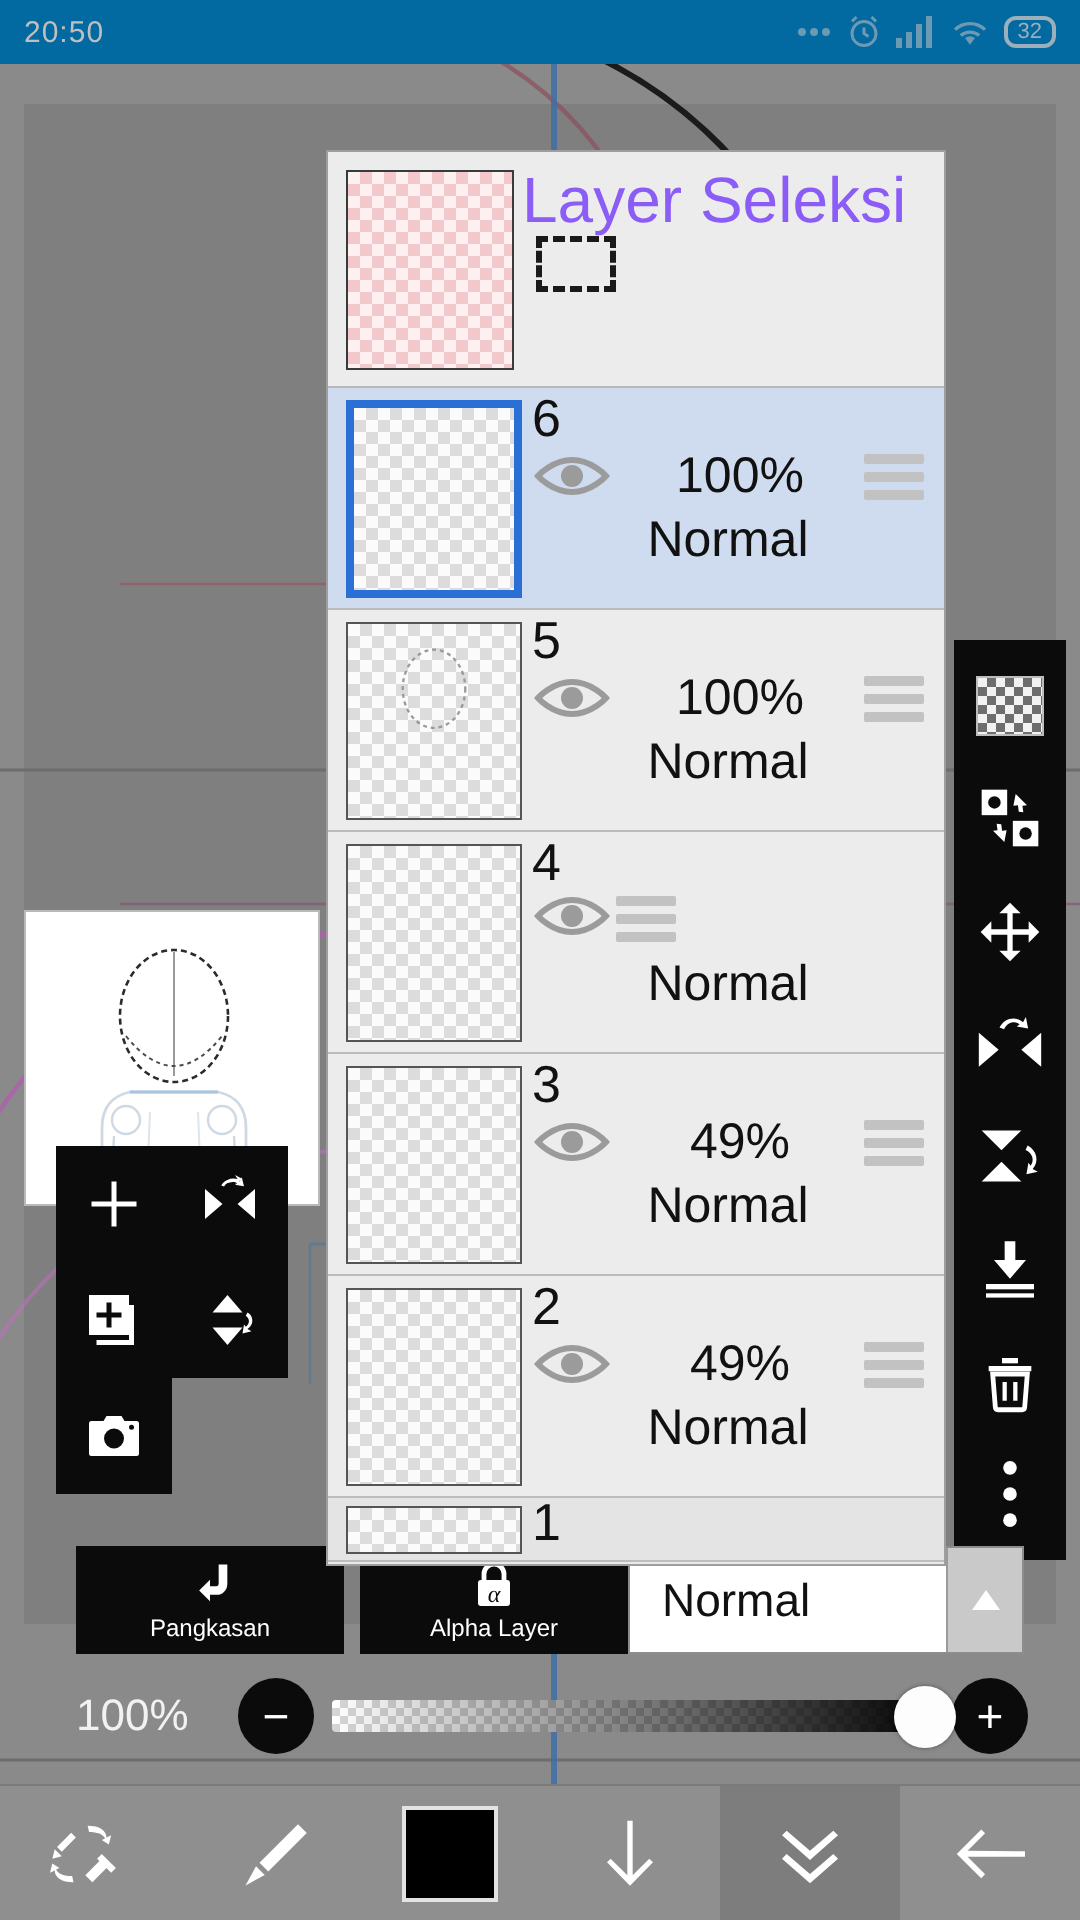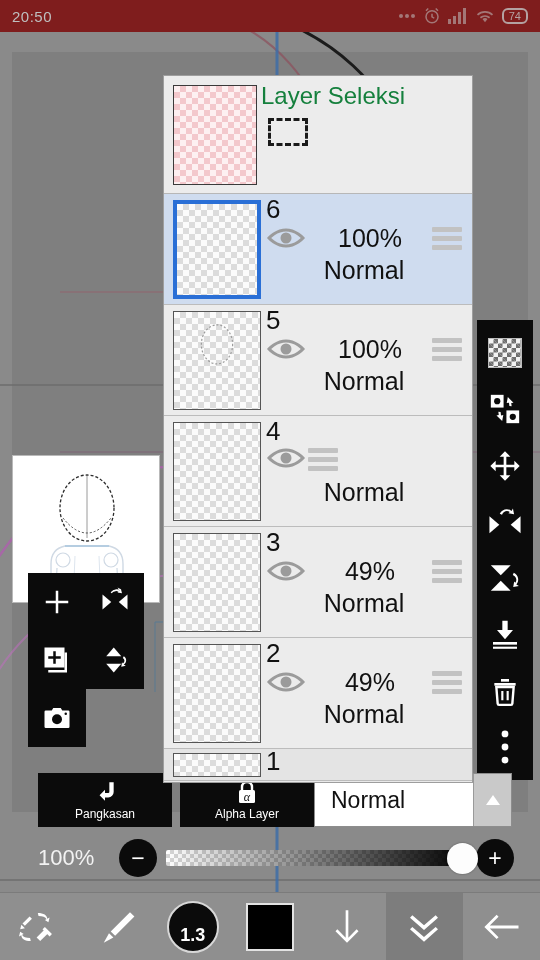--- a/index.html
+++ b/index.html
@@ -7,21 +7,21 @@
     width: 540px; height: 960px;
     background: #8a8a8a;
     font-family: "Liberation Sans", sans-serif;
     overflow: hidden;
   }
   #app { position: relative; width: 540px; height: 960px; overflow: hidden; }
 
   
   .statusbar {
     position: absolute; top: 0; left: 0; width: 540px; height: 32px;
-    background: #7f1d1d; display: flex; align-items: center;
+    background: #0369a1; display: flex; align-items: center;
     padding: 0 12px; z-index: 40;
   }
   .status-time { color: #bfbfbf; font-size: 15px; letter-spacing: .5px; }
   .status-right { margin-left: auto; display: flex; align-items: center; gap: 7px; }
   .si { opacity: .55; display: flex; align-items: center; }
   .si svg { display: block; }
   .batt {
     border: 2px solid #c2c2c2; border-radius: 6px; padding: 0 5px;
     color: #c2c2c2; font-size: 11px; line-height: 14px; height: 16px;
     display: flex; align-items: center; opacity: .8;
@@ -90,21 +90,21 @@
     position: absolute; left: 9px; top: 9px; width: 84px; height: 100px;
     border: 1px solid #3a3a3a;
     background-image:
       linear-gradient(45deg,#f3c8cc 25%,transparent 25%,transparent 75%,#f3c8cc 75%),
       linear-gradient(45deg,#f3c8cc 25%,transparent 25%,transparent 75%,#f3c8cc 75%);
     background-size: 12px 12px;
     background-position: 0 0, 6px 6px;
     background-color: #fdf0f1;
   }
   .sel-title {
-    position: absolute; left: 97px; top: 6px; font-size: 24px; color: #15803d; text-align: center;
+    position: absolute; left: 97px; top: 6px; font-size: 32px; color: #8b5cf6; text-align: center;
   }
   .sel-rect {
     position: absolute; left: 104px; top: 42px; width: 40px; height: 28px;
     border: 3px dashed #1a1a1a;
   }
   .sel-sub {
     position: absolute; left: 108px; top: 74px; font-size: 24px; color: #111;
   }
 
   .layer-list { height: 590px; overflow: hidden; position: relative; }
@@ -274,21 +274,21 @@
             <rect x="15" y="0" width="3" height="16" fill="#c2c2c2"></rect>
           </svg>
       </span>
       <span class="si">
         <svg width="20" height="15" viewBox="0 0 24 18">
             <path d="M12 16l-3-4a5 5 0 016 0z" fill="#c2c2c2"></path>
             <path d="M3 7a13 13 0 0118 0" fill="none" stroke="#c2c2c2" stroke-width="2"></path>
             <path d="M6.5 10.5a8.5 8.5 0 0111 0" fill="none" stroke="#c2c2c2" stroke-width="2"></path>
           </svg>
       </span>
-      <span class="batt">74</span>
+      <span class="batt">32</span>
     </div>
   </div>
 
   <div class="left-tools">
     <div class="lt-grid">
       <div class="lt-cell">
         <svg width="30" height="30" viewBox="0 0 24 24">
             <path d="M11 3h2v8h8v2h-8v8h-2v-8H3v-2h8z" fill="#fff"></path>
           </svg>
       </div>
@@ -532,25 +532,20 @@
         <path d="M10 27c-5 0-8-2-8-5l-2 1 1-4 3 2-1.4.6C3.4 23.5 6 24.4 9.4 24.4z" fill="#fff"></path>
       </svg>
     </div>
     <div class="nav-btn">
       <svg width="42" height="42" viewBox="0 0 24 24">
         <path d="M20 3.5l-11 11 2.5 2.5 11-11z" fill="#fff"></path>
         <path d="M8 15.5L5 21l5.5-3z" fill="#fff"></path>
       </svg>
     </div>
     <div class="nav-btn">
-      <span class="brush-size">
-        <span>1.3</span>
-      </span>
-    </div>
-    <div class="nav-btn">
       <span class="color-swatch"></span>
     </div>
     <div class="nav-btn">
       <svg width="40" height="40" viewBox="0 0 24 24">
         <path d="M11.2 2h1.6v16.4l5-5 1.1 1.1L12 21.5 5.1 14.5l1.1-1.1 5 5z" fill="#fff"></path>
       </svg>
     </div>
     <div class="nav-btn active">
       <svg width="40" height="40" viewBox="0 0 24 24">
         <path d="M5 5l7 6 7-6 1.4 1.4L12 13.8 3.6 6.4z" fill="#fff"></path>

